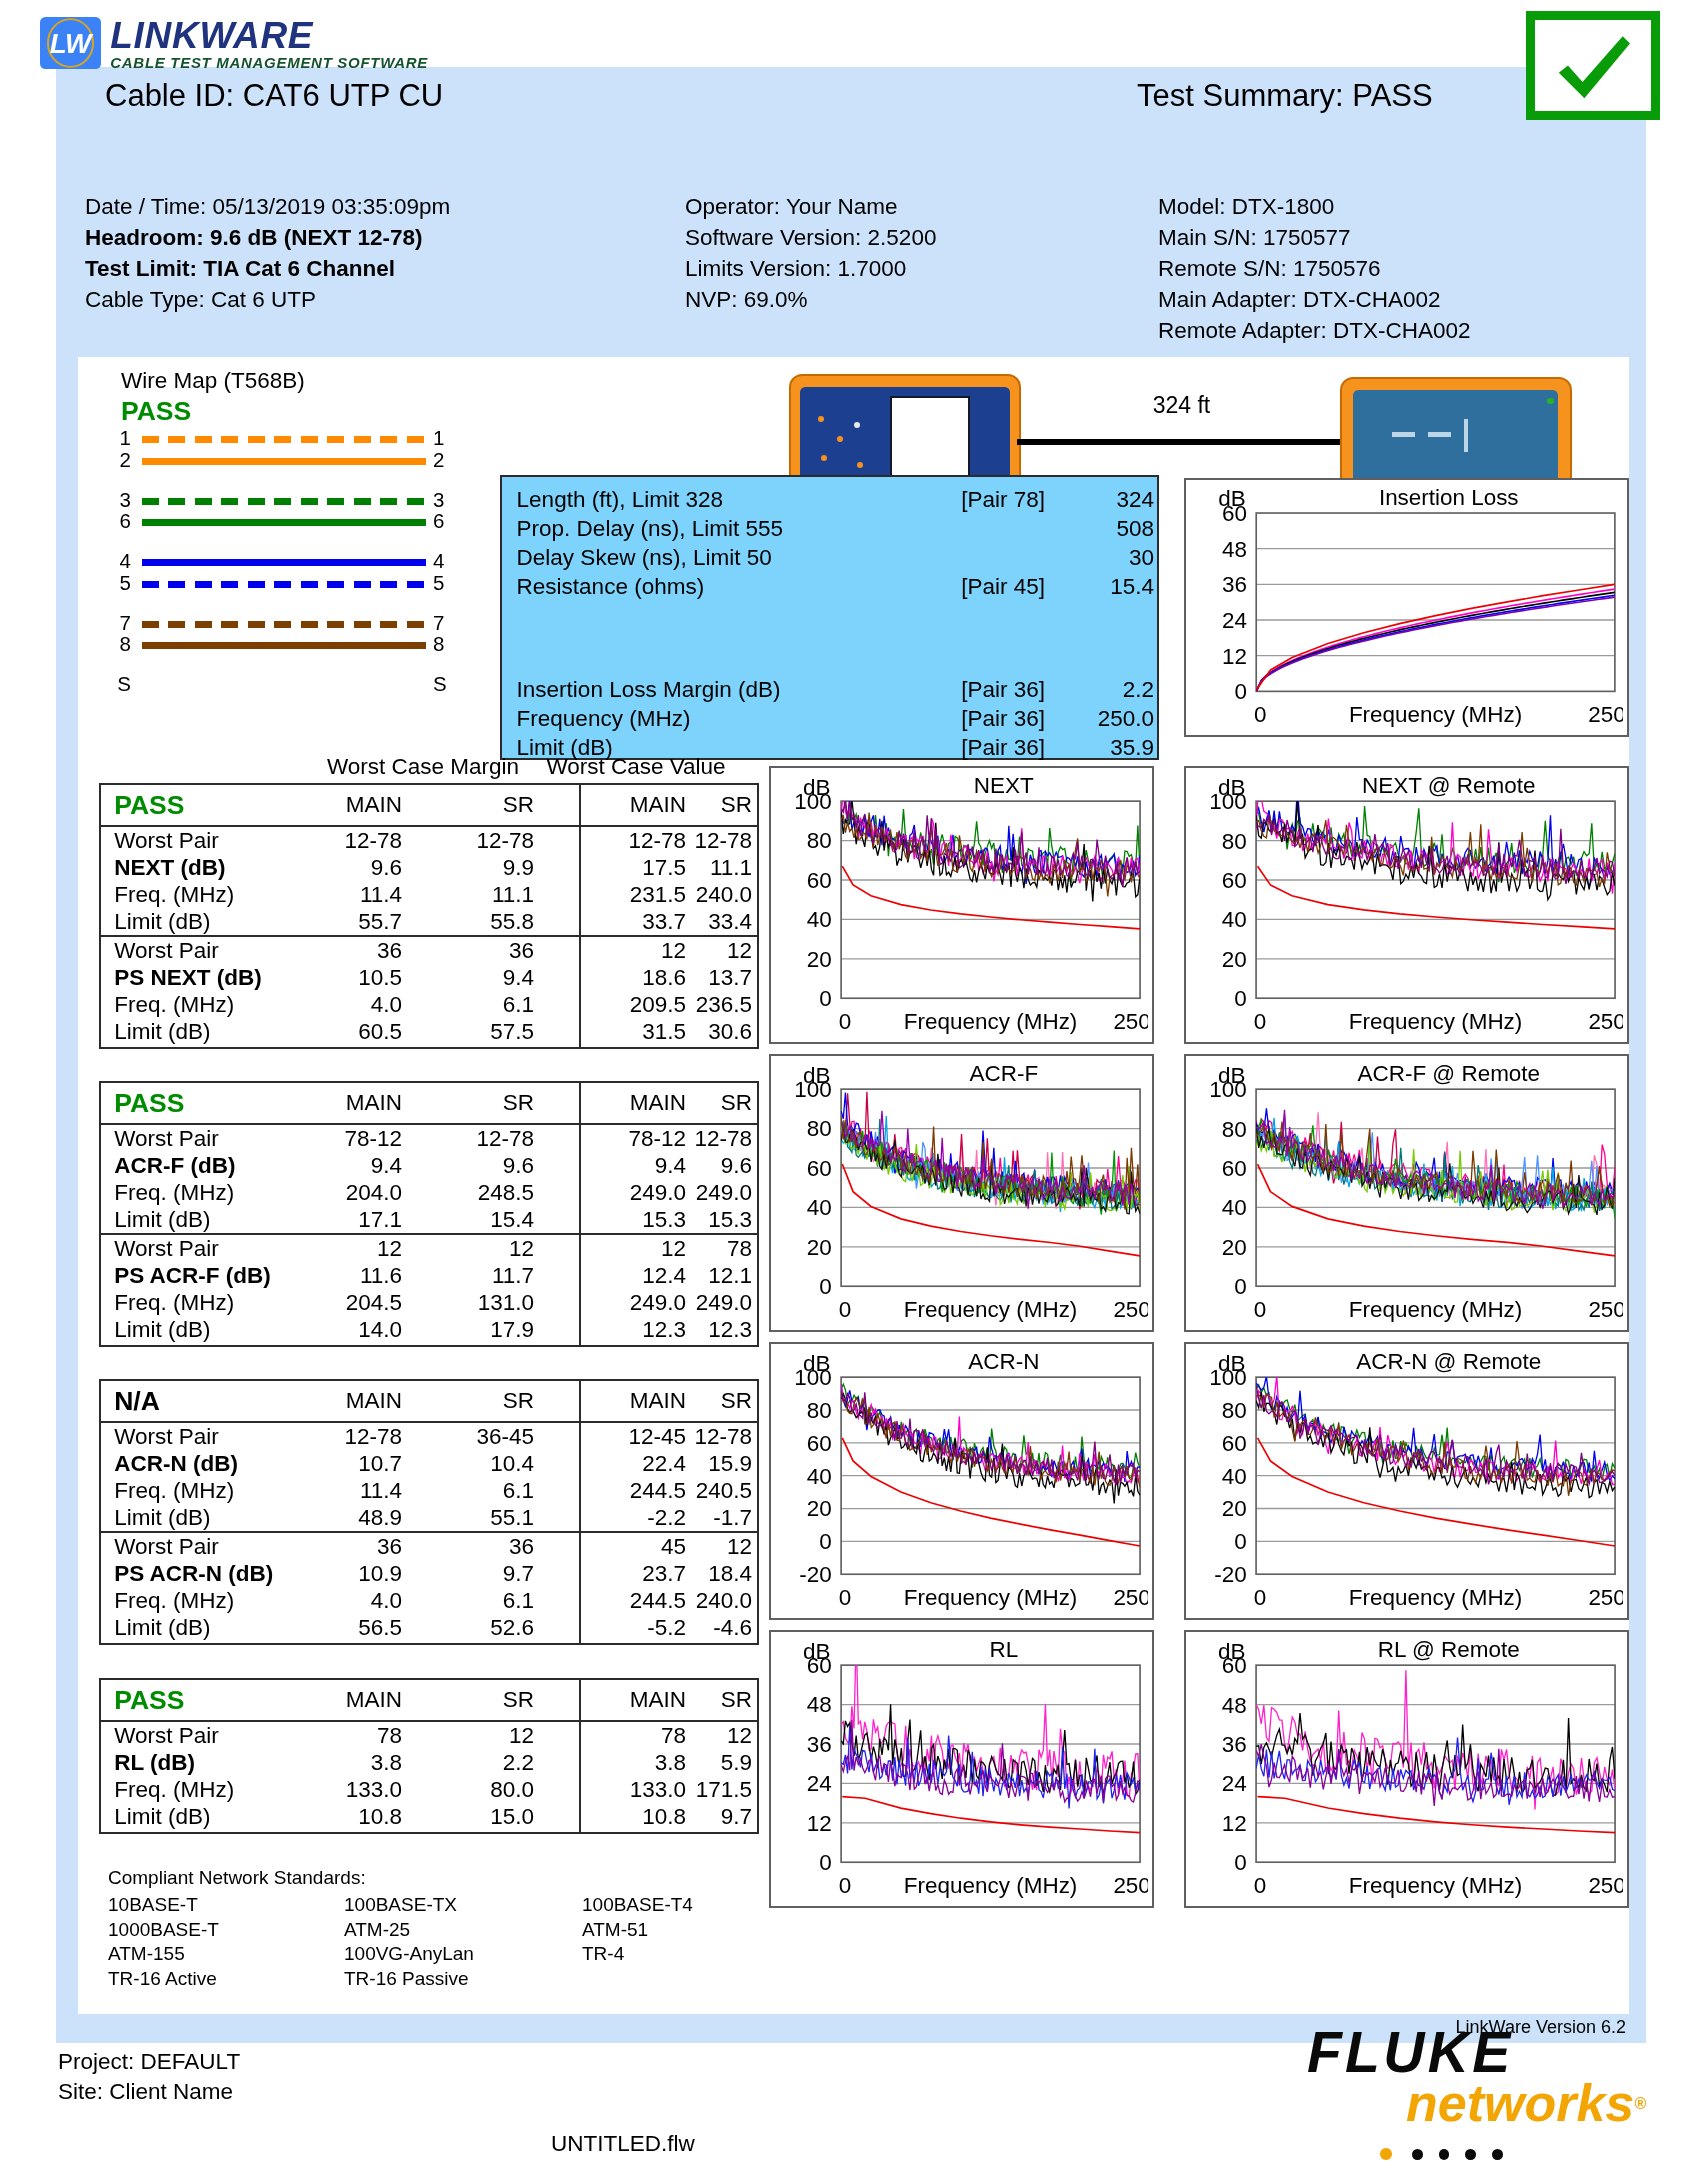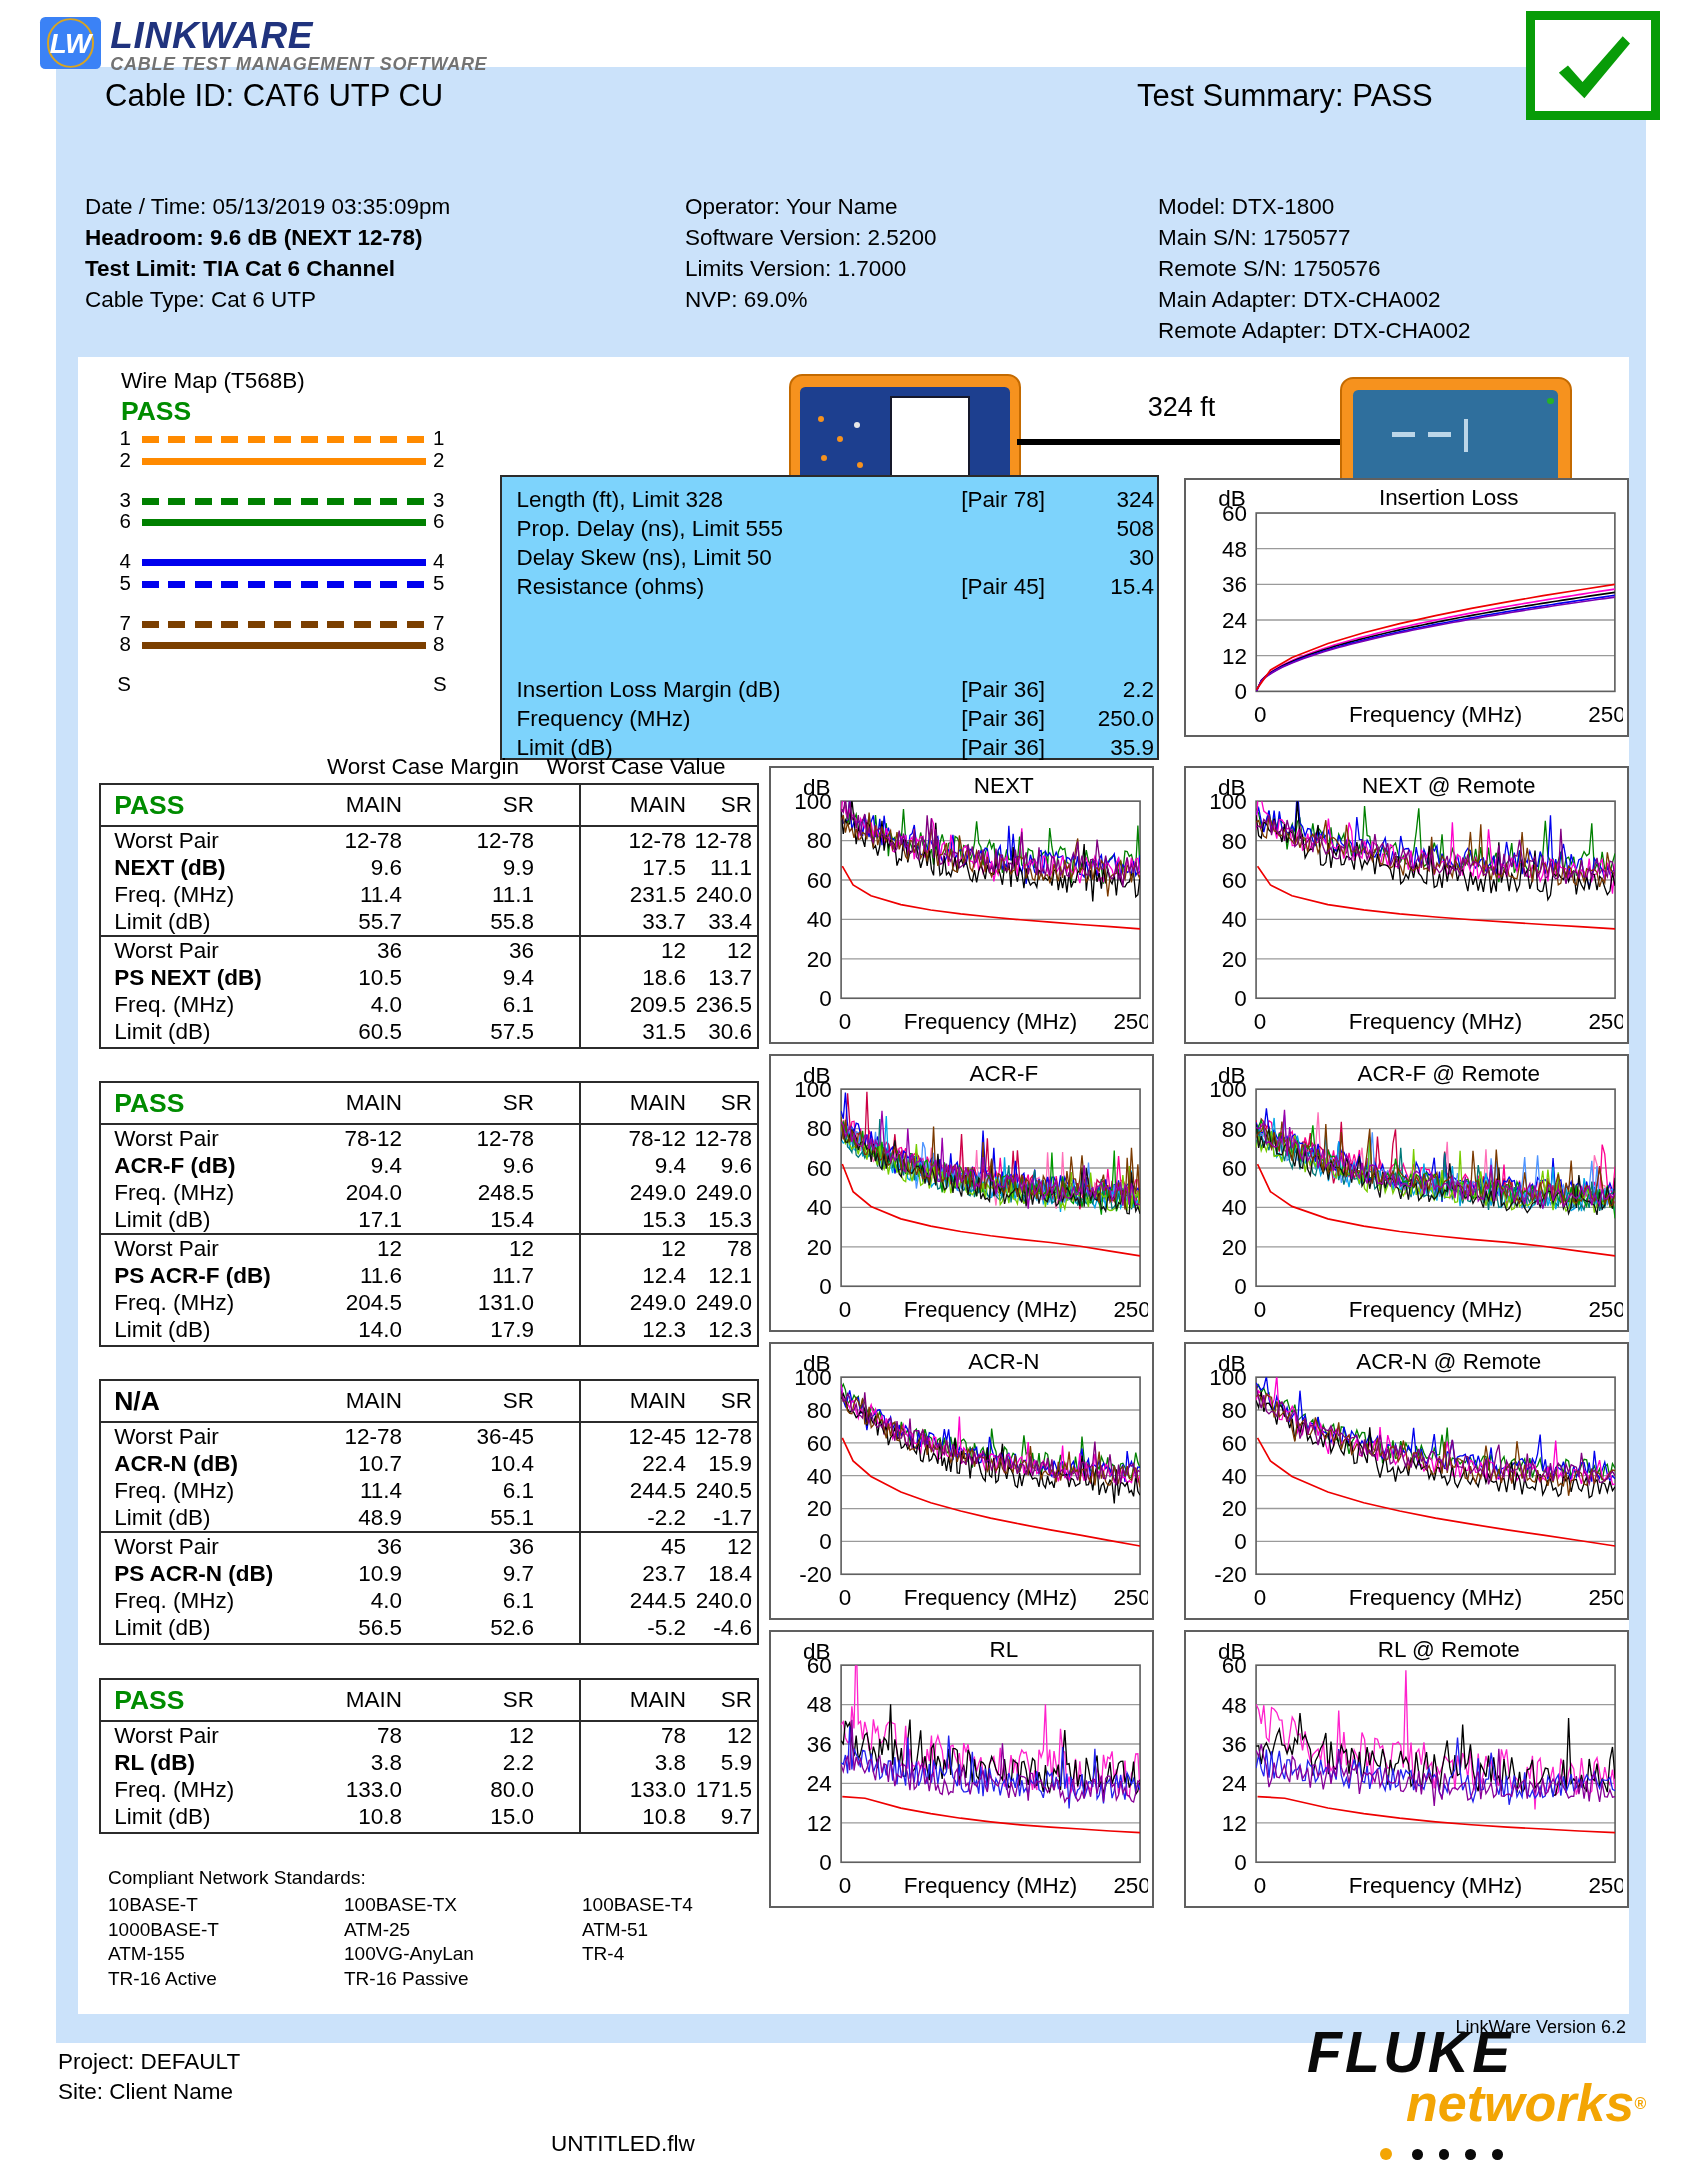--- a/index.html
+++ b/index.html
@@ -5,21 +5,21 @@
   html,body{margin:0;padding:0;background:#fff;}
   #page{position:relative;width:1687px;height:2183px;background:#fff;
         font-family:"Liberation Sans", sans-serif;color:#000;overflow:hidden;}
   .abs{position:absolute;}
   .blue-panel{background:#cbe2fa;}
   .white-box{background:#ffffff;}
   
   .lw-badge{width:61px;height:52px;background:#3b82f6;border-radius:5.3px;display:flex;align-items:center;justify-content:center;}
   .lw-badge svg{display:block;}
   .lw-title{font-size:37px;font-weight:bold;font-style:italic;color:#20337e;letter-spacing:0.7px;line-height:1;}
-  .lw-sub{font-size:18px;font-weight:bold;font-style:italic;color:#737373;letter-spacing:0.7px;}
+  .lw-sub{font-size:15px;font-weight:bold;font-style:italic;color:#14532d;letter-spacing:0.7px;}
   .check-box{width:116px;height:91px;background:#fff;border:9.3px solid #089c08;display:flex;align-items:center;justify-content:center;}
   .h-title{font-size:31px;font-weight:normal;}
   .info-line{font-size:22.5px;line-height:31px;white-space:nowrap;}
   .wm-title{font-size:22.5px;}
   .wm-pass{font-size:26.5px;font-weight:bold;color:#008c00;}
   .wm-pin{font-size:20.5px;width:30px;}
   .meas-box{background:#7dd3fc;border:2px solid #2b2b2b;}
   .meas-row{display:grid;grid-template-columns:417px 126px 109px;height:29px;align-items:center;font-size:22.5px;}
   .meas-label{padding-left:14.6px;white-space:nowrap;}
   .meas-pair,.meas-val{text-align:right;white-space:nowrap;}
@@ -134,21 +134,21 @@
     <div class="abs" style="left:9.3px;top:10.6px;width:210px;height:116px;background:#1d3f8f;border-radius:5.3px;"></div>
     <div class="abs" style="left:99px;top:20px;width:76px;height:98px;background:#ffffff;border:2.6px solid #15182b;"></div>
     <div class="abs dot" style="left:26.5px;top:40px;width:6px;height:6px;background:#f6921e;"></div>
     <div class="abs dot" style="left:46px;top:60px;width:6px;height:6px;background:#f6921e;"></div>
     <div class="abs dot" style="left:30px;top:79px;width:6px;height:6px;background:#f6921e;"></div>
     <div class="abs dot" style="left:63px;top:46px;width:6px;height:6px;background:#e8e8e8;"></div>
     <div class="abs dot" style="left:66px;top:86px;width:6px;height:6px;background:#f6921e;"></div>
     <div class="abs dot" style="left:16px;top:106px;width:6.6px;height:6.6px;background:#27b227;"></div>
   </div>
   <div class="abs" style="left:1017px;top:439px;width:326px;height:6px;background:#000;"></div>
-  <div class="abs" style="left:1092px;top:392px;width:179px;text-align:center;font-size:27px;">324 ft</div>
+  <div class="abs" style="left:1092px;top:392px;width:179px;text-align:center;font-size:23px;">324 ft</div>
   <div class="abs dev" style="left:1340px;top:377px;width:228px;height:132px;background:#f6921e;border:2px solid #c46a00;">
     <div class="abs" style="left:10.6px;top:10.6px;width:205px;height:109px;background:#2f6f9d;border-radius:5.3px;"></div>
     <div class="abs" style="left:50px;top:53px;width:22.5px;height:5.3px;background:#bcd6e8;"></div>
     <div class="abs" style="left:86px;top:53px;width:22.5px;height:5.3px;background:#bcd6e8;"></div>
     <div class="abs" style="left:122px;top:40px;width:4px;height:33px;background:#bcd6e8;"></div>
     <div class="abs dot" style="left:205px;top:18.5px;width:6.6px;height:6.6px;background:#27b227;"></div>
     <div class="abs tri" style="left:192px;top:99px;"></div>
   </div>
 
   <div class="abs meas-box" id="meas-table" style="left:500px;top:475px;width:655px;height:281px;">

